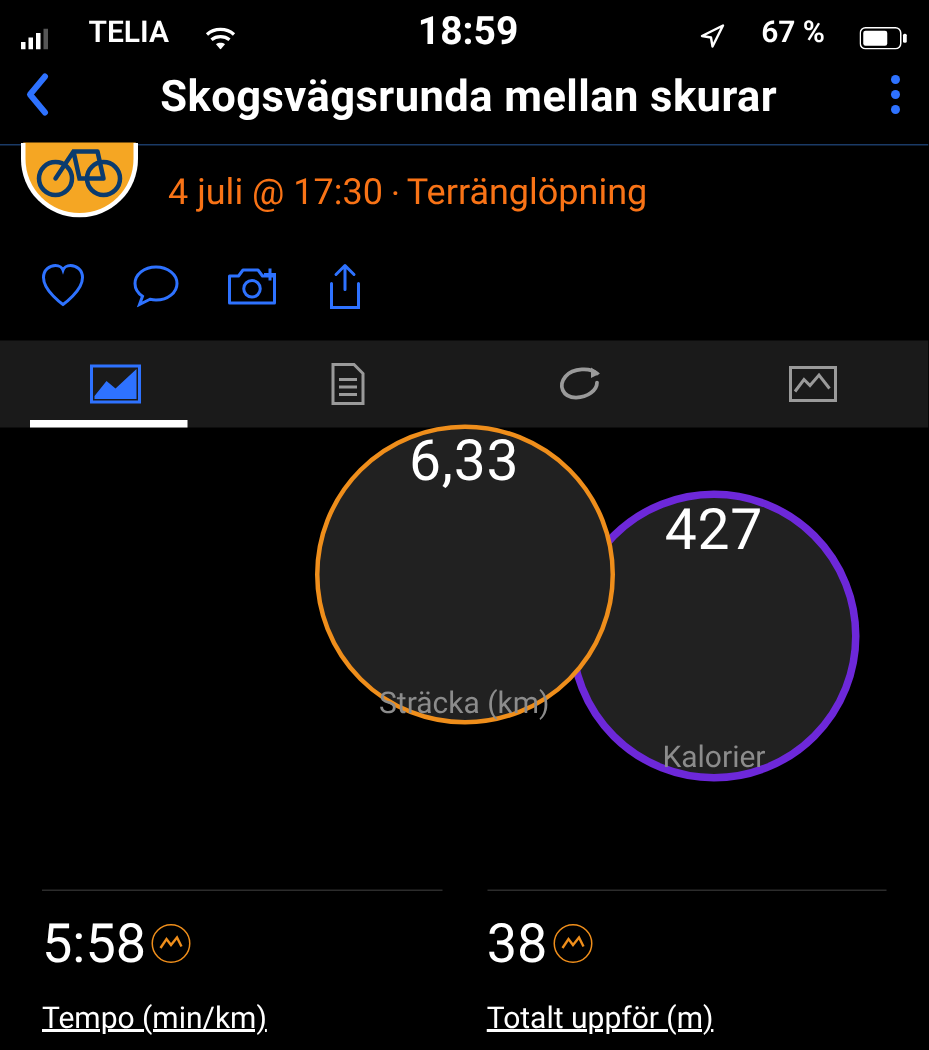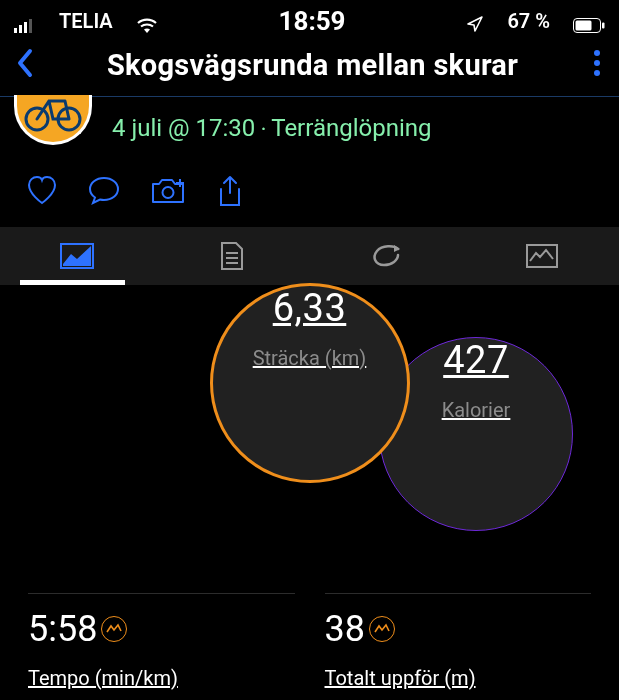--- a/index.html
+++ b/index.html
@@ -69,21 +69,21 @@
     border-radius: 0 0 39px 39px;
     border: 3px solid #fff;
     border-top: none;
     display: flex;
     align-items: flex-start;
     justify-content: center;
     overflow: hidden;
     padding-top: 2px;
   }
   .date-line {
-    color: #86efac;
+    color: #f97316;
     font-size: 24px;
     margin-top: 16px;
   }
 
   
   .social-row {
     display: flex;
     gap: 30px;
     padding: 14px 26px 18px;
   }
@@ -121,43 +121,42 @@
     height: 280px;
     margin-top: -2px;
   }
   .circle {
     position: absolute;
     border-radius: 50%;
     background: #212121;
     display: flex;
     flex-direction: column;
     align-items: center;
-    justify-content: flex-start;
+    justify-content: space-between;
     text-align: center;
-    text-decoration: underline;
   }
   .c-time {
     width: 194px; height: 194px;
     left: 46px; top: 50px;
     border: 3px solid transparent;
     background:
       linear-gradient(#212121,#212121) padding-box,
       linear-gradient(160deg, #1d6bff, #7a3dff) border-box;
   }
   .c-dist {
     width: 200px; height: 200px;
     left: 50%; transform: translateX(-50%);
     top: 0px;
     border: 3px solid #ef8e1b;
     z-index: 2;
   }
   .c-cal {
     width: 194px; height: 194px;
-    right: 46px; top: 54px;
-    border: 1px solid #6d28d9;
+    right: 46px; top: 44px;
+    border: 5px solid #6d28d9;
   }
   .big-val { font-size: 38px; font-weight: 400; letter-spacing: 0.5px; }
   .big-label { font-size: 20px; color: #8c8c8c; margin-top: 16px; }
 
   
   .bottom-stats {
     display: flex;
     padding: 30px 28px 0;
     gap: 30px;
   }

